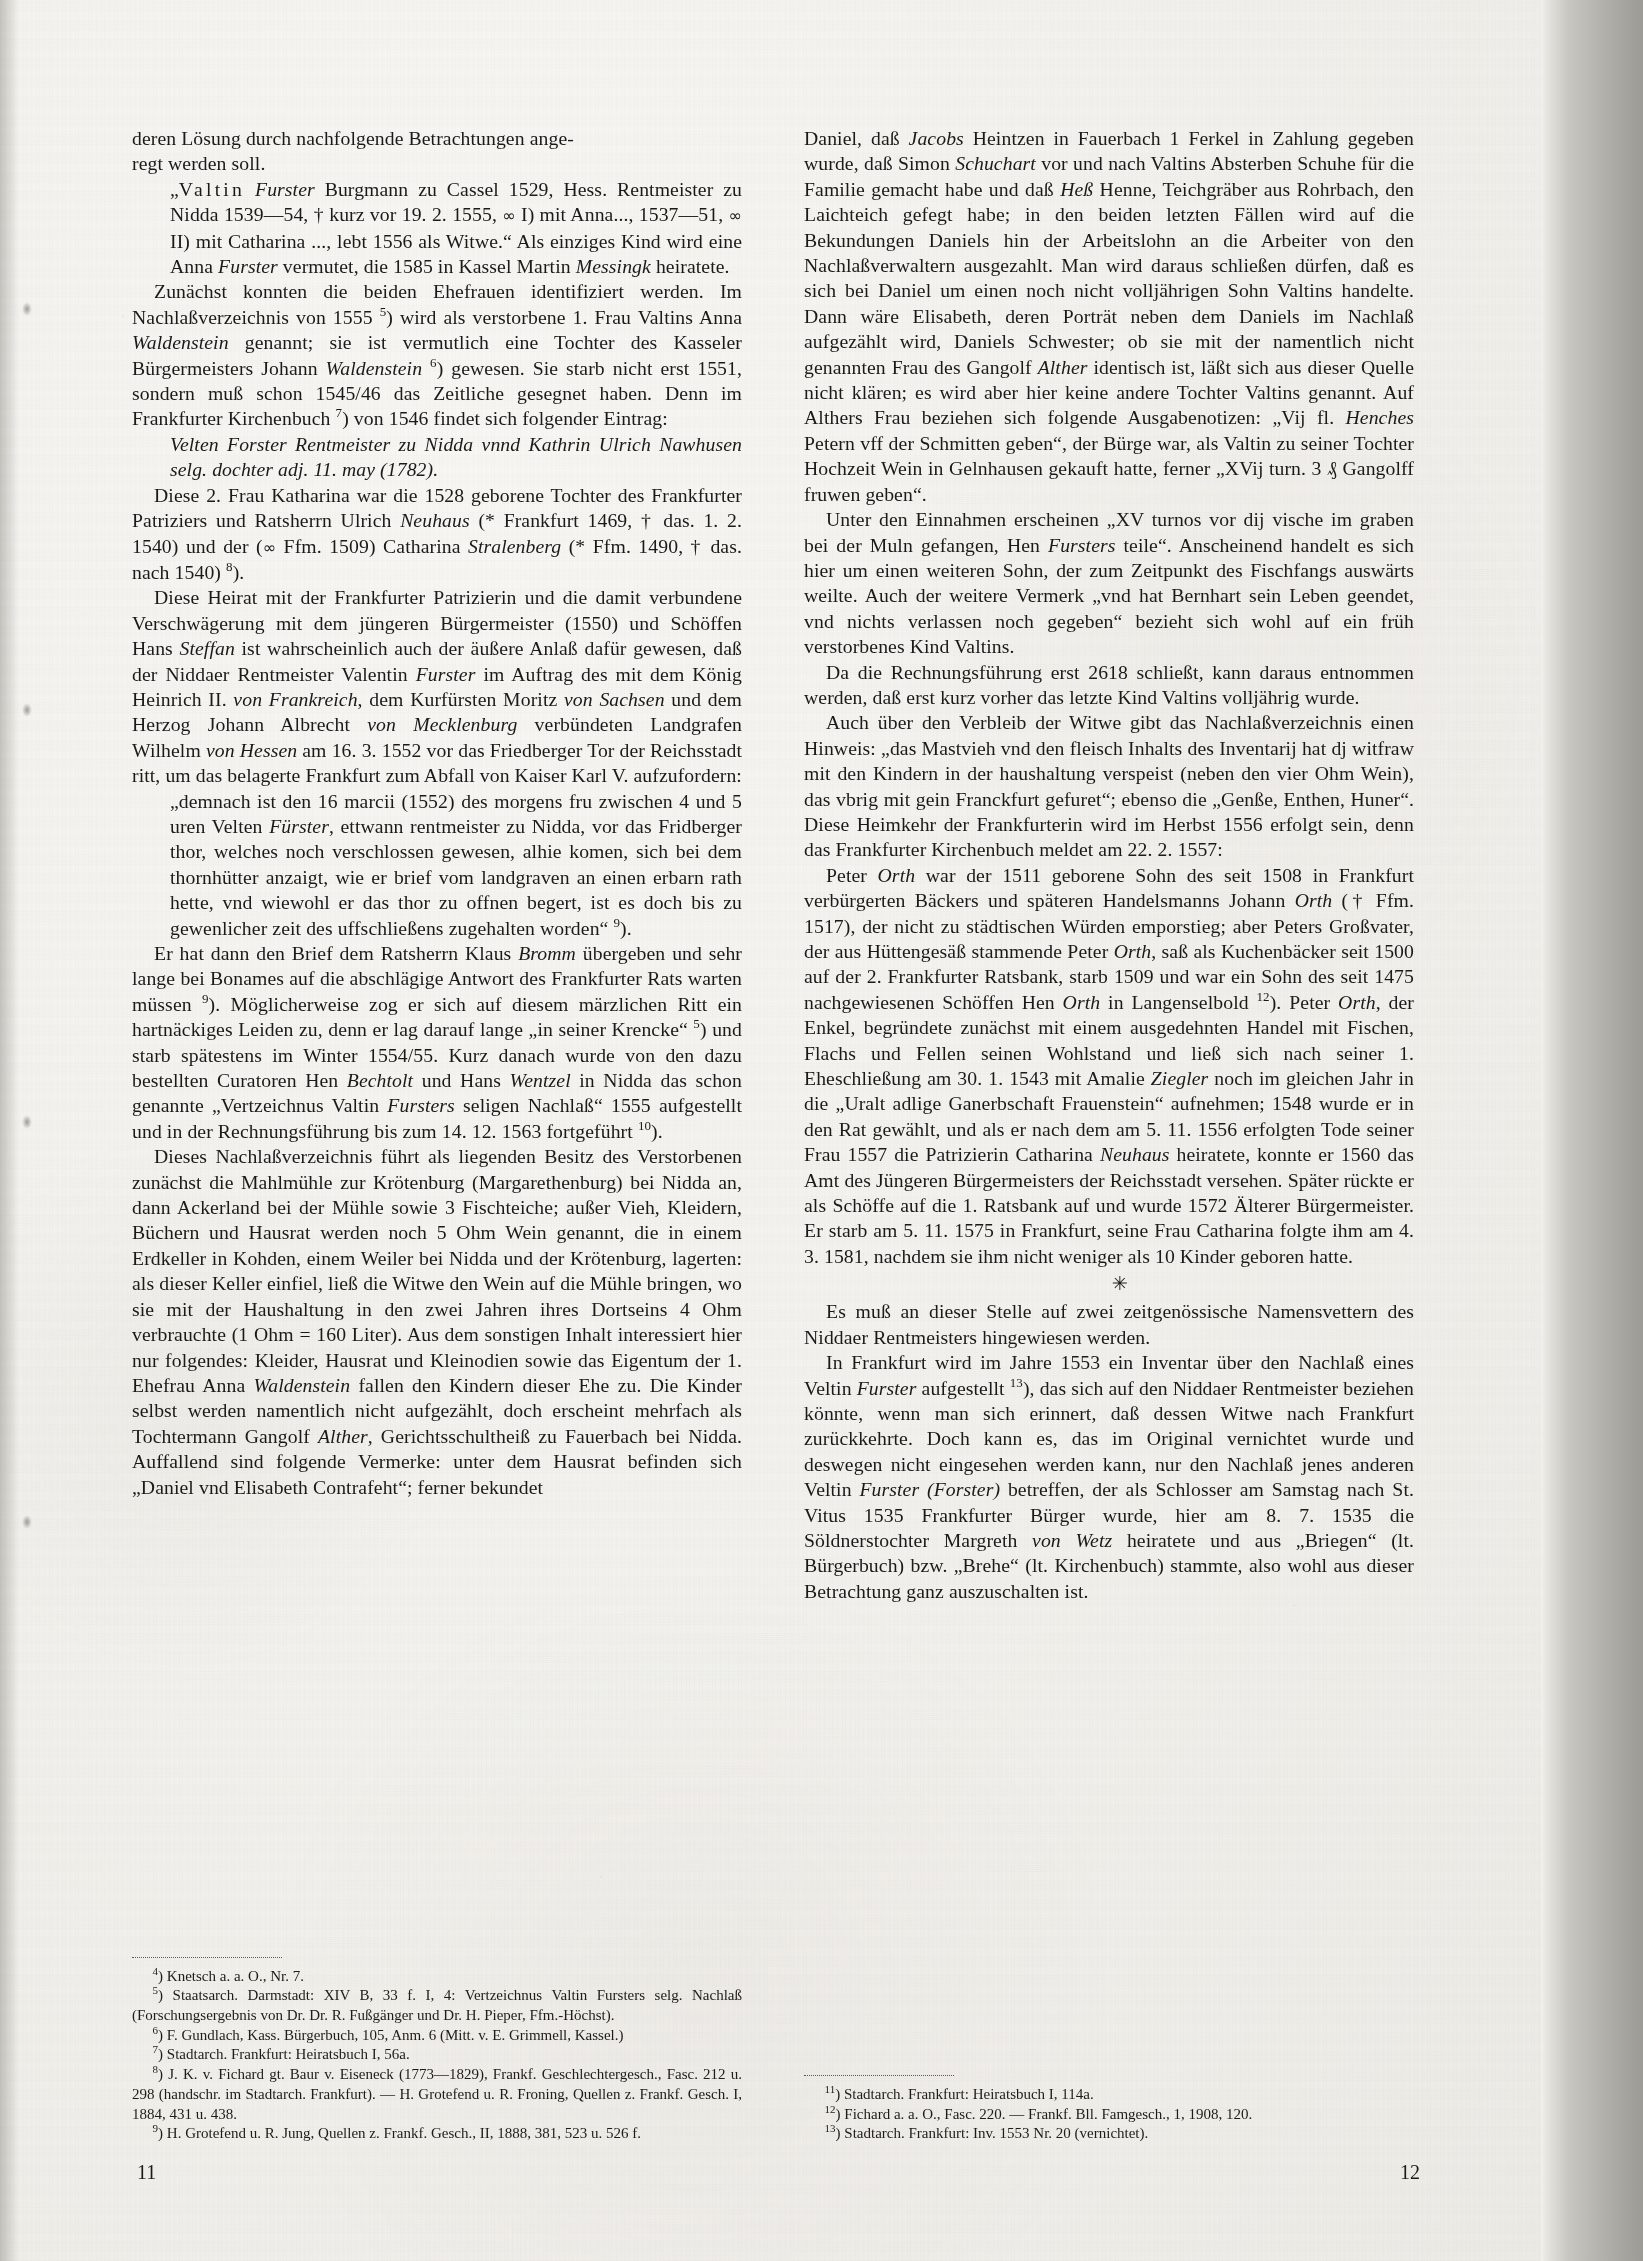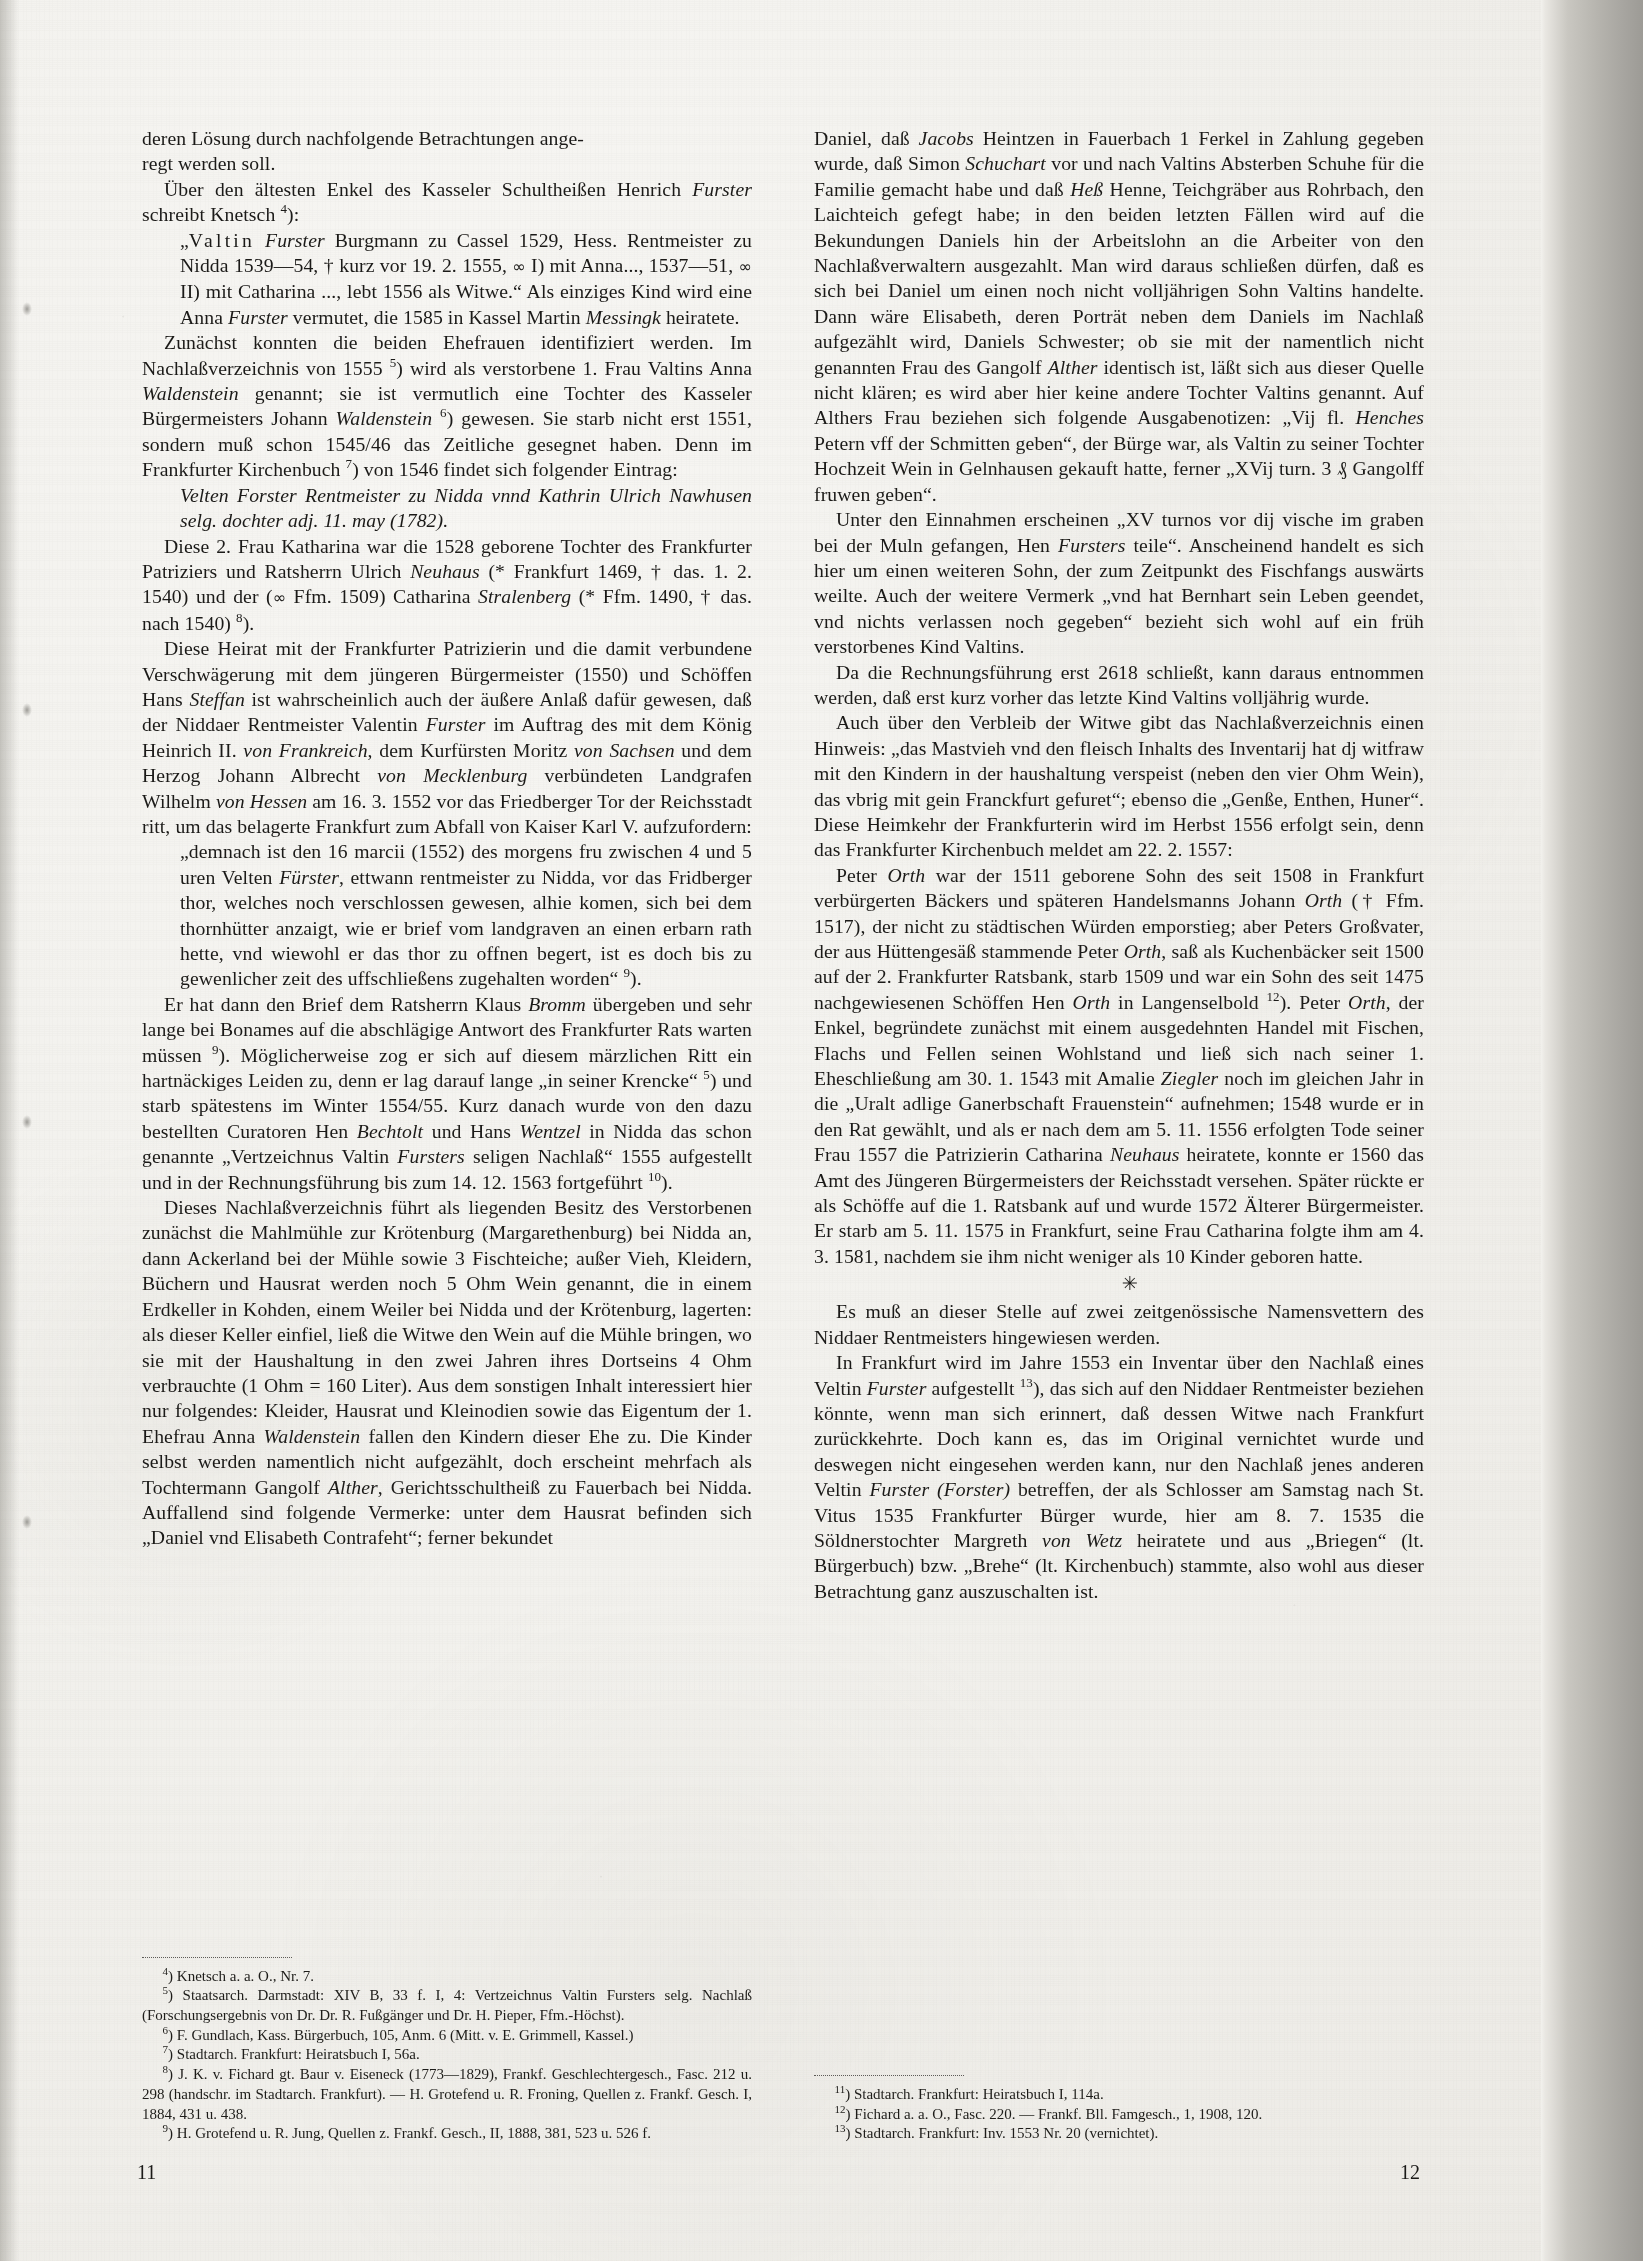--- a/index.html
+++ b/index.html
@@ -70,21 +70,21 @@
     position: absolute;
     left: 22px;
     width: 10.3px; height: 14px;
     background: radial-gradient(ellipse at center, rgba(90,88,82,.55) 0%, rgba(90,88,82,0) 70%);
     pointer-events: none;
   }
 
   
   #columns {
     position: absolute;
-    left: 142px;
+    left: 132px;
     top: 126px;
     width: 1283px;
     height: 2018px;
     display: flex;
     gap: 62px;
   }
   .col {
     width: 610px;
     display: flex;
     flex-direction: column;
@@ -190,21 +190,20 @@
     <div class="punch" style="top:1115px"></div>
     <div class="punch" style="top:1515px"></div>
 
     <div id="columns">
 
       <div class="col">
         <div class="body-text">
 
           <p class="noindent">deren Lösung durch nachfolgende Betrachtungen ange-<br>regt werden soll.</p>
 
-          <p>Über den ältesten Enkel des Kasseler Schultheißen Henrich <i>Furster</i> schreibt Knetsch <span class="sup">4</span>):</p>
 
           <p class="quote">„<span class="spaced">Valtin</span> <i>Furster</i> Burgmann zu Cassel 1529, Hess. Rentmeister zu Nidda 1539—54, † kurz vor 19. 2. 1555, <span class="marr">∞</span> I) mit Anna..., 1537—51, <span class="marr">∞</span> II) mit Catharina ..., lebt 1556 als Witwe.“ Als einziges Kind wird eine Anna <i>Furster</i> vermutet, die 1585 in Kassel Martin <i>Messingk</i> heiratete.</p>
 
           <p>Zunächst konnten die beiden Ehefrauen identifiziert werden. Im Nachlaßverzeichnis von 1555 <span class="sup">5</span>) wird als verstorbene 1. Frau Valtins Anna <i>Waldenstein</i> genannt; sie ist vermutlich eine Tochter des Kasseler Bürgermeisters Johann <i>Waldenstein</i> <span class="sup">6</span>) gewesen. Sie starb nicht erst 1551, sondern muß schon 1545/46 das Zeitliche gesegnet haben. Denn im Frankfurter Kirchenbuch <span class="sup">7</span>) von 1546 findet sich folgender Eintrag:</p>
 
           <p class="quote"><i>Velten Forster Rentmeister zu Nidda vnnd Kathrin Ulrich Nawhusen selg. dochter adj. 11. may (1782).</i></p>
 
           <p>Diese 2. Frau Katharina war die 1528 geborene Tochter des Frankfurter Patriziers und Ratsherrn Ulrich <i>Neuhaus</i> (* Frankfurt 1469, † das. 1. 2. 1540) und der (<span class="marr">∞</span> Ffm. 1509) Catharina <i>Stralenberg</i> (* Ffm. 1490, † das. nach 1540) <span class="sup">8</span>).</p>
 
           <p>Diese Heirat mit der Frankfurter Patrizierin und die damit verbundene Verschwägerung mit dem jüngeren Bürgermeister (1550) und Schöffen Hans <i>Steffan</i> ist wahrscheinlich auch der äußere Anlaß dafür gewesen, daß der Niddaer Rentmeister Valentin <i>Furster</i> im Auftrag des mit dem König Heinrich II. <i>von Frankreich</i>, dem Kurfürsten Moritz <i>von Sachsen</i> und dem Herzog Johann Albrecht <i>von Mecklenburg</i> verbündeten Landgrafen Wilhelm <i>von Hessen</i> am 16. 3. 1552 vor das Friedberger Tor der Reichsstadt ritt, um das belagerte Frankfurt zum Abfall von Kaiser Karl V. aufzufordern:</p>

